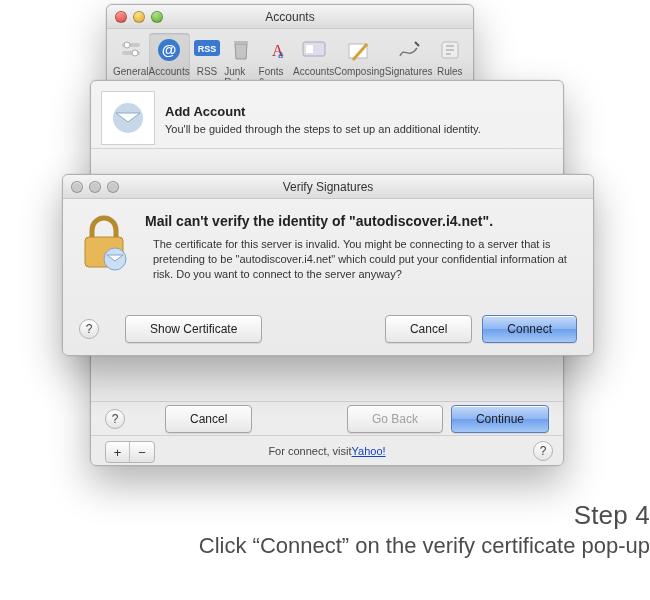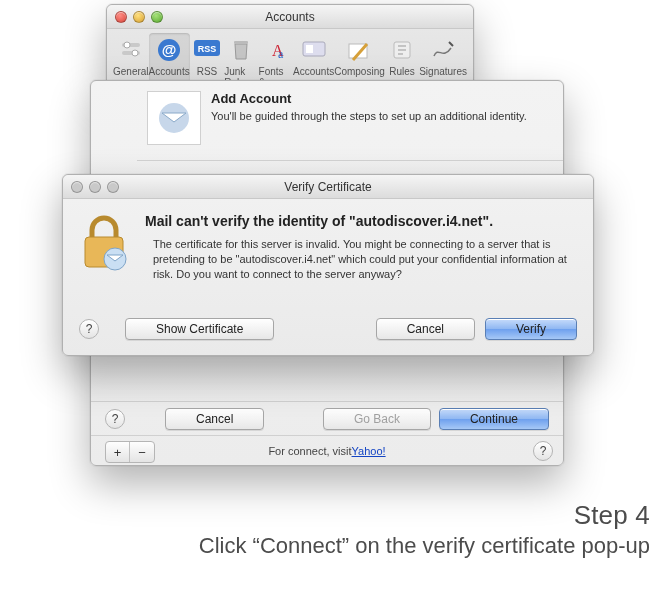--- a/index.html
+++ b/index.html
@@ -55,25 +55,24 @@
     border-radius:4px; padding:3px 0;
   }
   .toolbtn.sel{ background:rgba(0,0,0,.07); box-shadow:inset 0 1px 2px rgba(0,0,0,.15);}
   .toolbtn .ic{ width:28px; height:28px; display:flex; align-items:center; justify-content:center; }
   
   #addaccount-window{
     left:90px; top:80px; width:474px; height:386px;
     background:linear-gradient(#f3f3f3,#ececec);
   }
   #addaccount-window .hdr{
-    padding:10px 16px 8px 74px;
+    padding:23px 16px 8px 74px;
     border-bottom:1px solid #d3d3d3;
     position:relative;
-    height:80px;
-    margin-left:46px;
+    height:68px;
   }
   #addaccount-window .hdr .stamp{
     position:absolute; left:10px; top:10px; width:54px; height:54px;
     border:1px solid #d0d0d0; background:#fff;
     display:flex; align-items:center; justify-content:center;
     font-size:26px; color:#8aa9c9;
   }
   #addaccount-window .hdr h3{margin:0; font-size:13px; font-weight:bold;}
   #addaccount-window .hdr p{margin:4px 0 0 0; font-size:11px; color:#333;}
   #addaccount-window .helprow{
@@ -103,21 +102,21 @@
   .helpbtn{
     width:20px; height:20px; border-radius:50%;
     border:1px solid #b3b3b3;
     background:linear-gradient(#ffffff,#e4e4e4);
     font-size:12px; color:#444;
     display:flex; align-items:center; justify-content:center;
     box-shadow:0 1px 0 #fff inset;
   }
   
   .mac-btn{
-    min-width:84px; height:22px; padding:0 30px;
+    min-width:84px; height:28px; padding:0 24px;
     border:1px solid #a6a6a6; border-radius:4px;
     background:linear-gradient(#ffffff,#e7e7e7);
     font-size:12px; color:#222;
     box-shadow: 0 1px 0 #d6d6d6, inset 0 1px 0 #fff;
   }
   .mac-btn:disabled{ color:#a0a0a0; }
   .mac-btn.default{
     background:linear-gradient(#c7dcfb,#8fb7f2 50%,#6ea0ee 51%,#a6c8f6);
     border-color:#5a7fb5;
   }
@@ -226,34 +225,34 @@
         <svg width="24" height="24">
             <rect x="2" y="6" width="18" height="14" fill="#fff" stroke="#bbb"></rect>
             <path d="M6 22 L20 6" stroke="#d6a03a" stroke-width="3"></path>
           </svg>
       </div>
       <span>Composing</span>
     </div>
     <div class="toolbtn">
       <div class="ic">
         <svg width="24" height="24">
+            <path d="M3 18 C7 8,12 22,20 10" stroke="#777" fill="none" stroke-width="1.5"></path>
+            <path d="M18 4 L22 8" stroke="#555" stroke-width="2"></path>
+          </svg>
+      </div>
+      <span>Signatures</span>
+    </div>
+    <div class="toolbtn">
+      <div class="ic">
+        <svg width="24" height="24">
             <rect x="4" y="4" width="16" height="16" rx="2" fill="#eee" stroke="#bbb"></rect>
             <path d="M8 8h8M8 12h8M8 16h5" stroke="#999"></path>
           </svg>
       </div>
       <span>Rules</span>
-    </div>
-    <div class="toolbtn">
-      <div class="ic">
-        <svg width="24" height="24">
-            <path d="M3 18 C7 8,12 22,20 10" stroke="#777" fill="none" stroke-width="1.5"></path>
-            <path d="M18 4 L22 8" stroke="#555" stroke-width="2"></path>
-          </svg>
-      </div>
-      <span>Signatures</span>
     </div>
   </div>
 </div>
 
 <div id="addaccount-window" class="mac-window">
   <div class="hdr">
     <div class="stamp">
       <svg width="40" height="40">
           <circle cx="20" cy="20" r="15" fill="#c7d7ea"></circle>
           <path d="M8 15h24l-12 9z" fill="#fff" stroke="#8aa9c9"></path>
@@ -284,21 +283,21 @@
   </div>
 </div>
 
 <div id="verify-window" class="mac-window">
   <div class="titlebar">
     <div class="tl dim">
       <span></span>
       <span></span>
       <span></span>
     </div>
-    <div class="title">Verify Certificate</div>
+    <div class="title">Verify Signatures</div>
   </div>
   <div class="content">
     <div class="lock">
       <svg width="54" height="60">
         <rect x="8" y="24" width="38" height="30" rx="4" fill="#e8b758" stroke="#b88a2e"></rect>
         <path d="M15 24 v-7 a12 12 0 0 1 24 0 v7" fill="none" stroke="#b88a2e" stroke-width="5"></path>
         <circle cx="38" cy="46" r="11" fill="#cadff3" stroke="#7fa4c8"></circle>
         <path d="M30 42h16l-8 6z" fill="#fff" stroke="#7fa4c8"></path>
       </svg>
     </div>
@@ -307,20 +306,20 @@
       <p>The certificate for this server is invalid. You might be connecting to a server that is pretending to be "autodiscover.i4.net" which could put your confidential information at risk. Do you want to connect to the server anyway?</p>
     </div>
   </div>
   <div class="btnrow">
     <div class="helpbtn">?</div>
     <div style="width:46px"></div>
     <button class="mac-btn" style="min-width:128px">Show Certificate</button>
     <div class="spacer"></div>
     <button class="mac-btn">Cancel</button>
     <div style="width:10px"></div>
-    <button class="mac-btn default">Verify</button>
+    <button class="mac-btn default">Connect</button>
   </div>
 </div>
 
 <div class="caption">
   <div class="step">Step 4</div>
   <div class="desc">Click “Connect” on the verify certificate pop-up</div>
 </div>
 
 </body></html>

